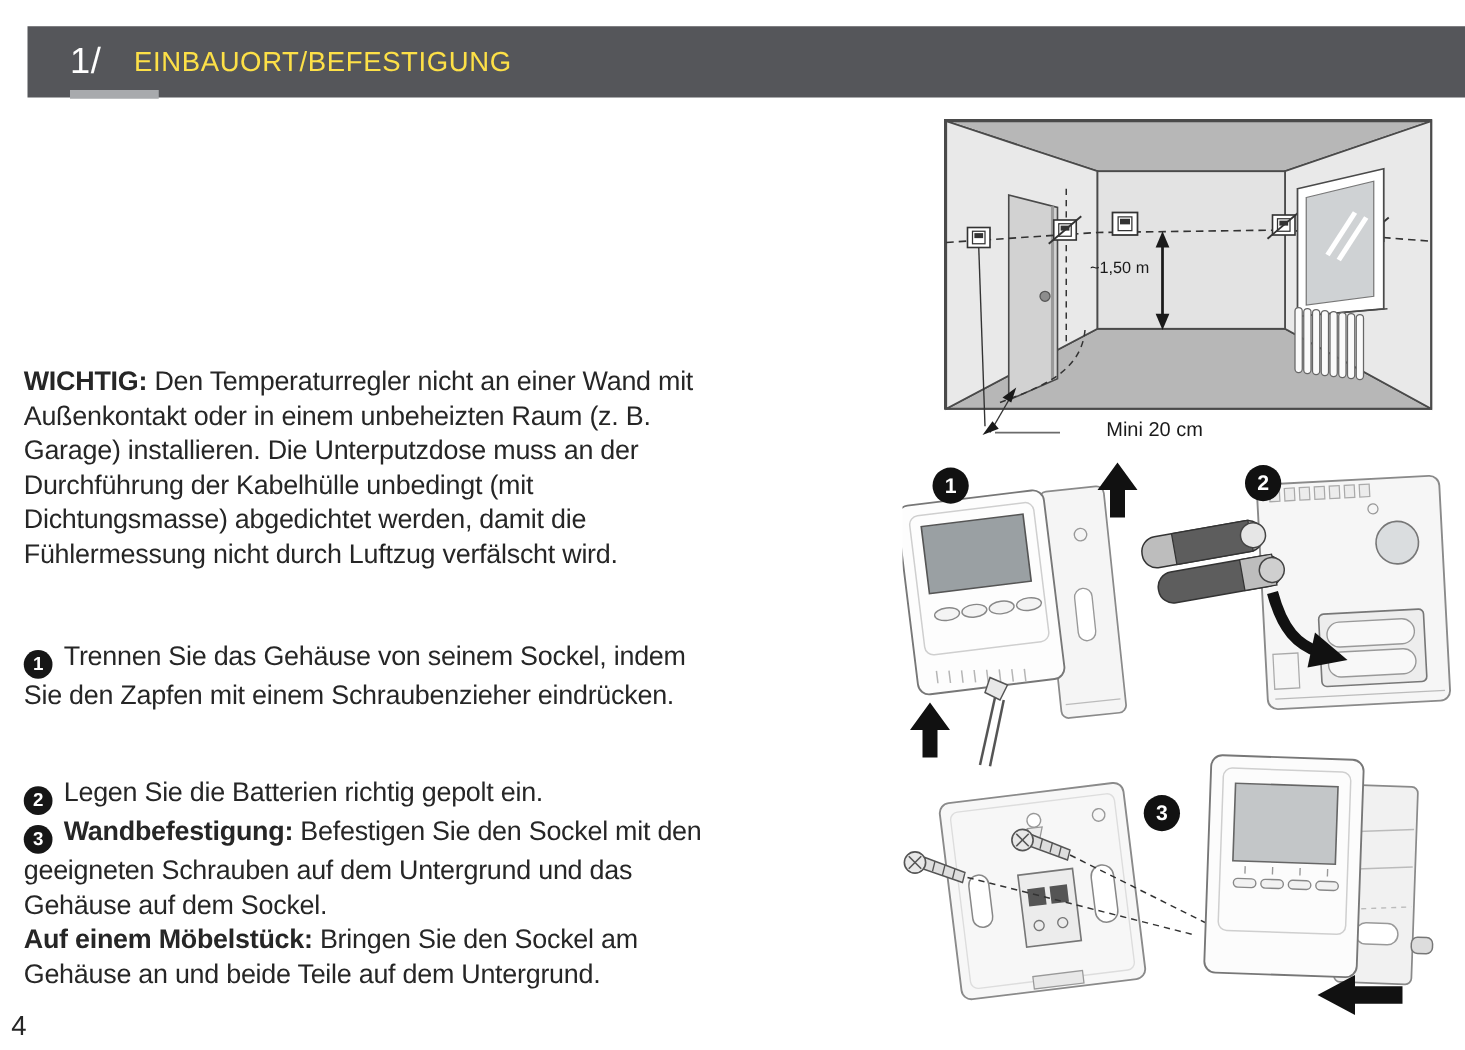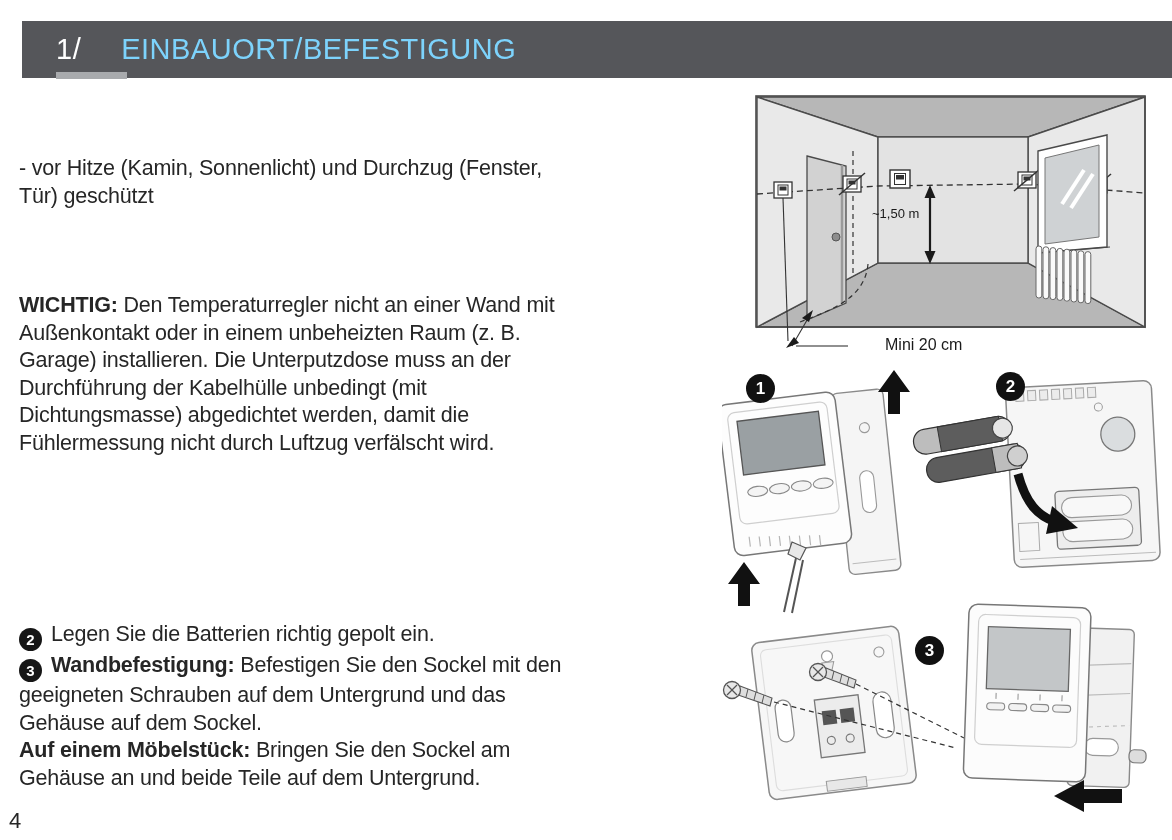--- a/index.html
+++ b/index.html
@@ -7,21 +7,21 @@
   #page {
     position:relative; width:1172px; height:840px; background:#ffffff;
     font-family:"Liberation Sans", sans-serif; color:#262626; overflow:hidden;
   }
   
   .hdr {
     position:absolute; left:22px; top:21px; width:1150px; height:57px;
     background:#55565a; display:flex; align-items:center;
   }
   .hdr .num { color:#fff; font-size:29px; letter-spacing:.5px; margin-left:34px; }
-  .hdr .ttl { color:#7dd3fc; font-size:29px; letter-spacing:.5px; margin-left:40px; }
+  .hdr .ttl { color:#fde047; font-size:22px; letter-spacing:.5px; margin-left:26px; }
   .hdr .tab { position:absolute; left:34px; bottom:-1px; width:71px; height:7px; background:#a8aaad; }
   
   .txt { position:absolute; left:19px; width:556px; font-size:21.5px; line-height:27.5px; letter-spacing:-0.2px; }
   .txt b { font-weight:700; }
   .badge {
     display:inline-flex; align-items:center; justify-content:center;
     width:23px; height:23px; border-radius:50%; background:#161616; color:#fff;
     font-size:15px; font-weight:700; vertical-align:-4px; margin-right:9px; letter-spacing:0;
   }
   .pagenum { position:absolute; left:9px; top:808px; font-size:22px; color:#262626; }
@@ -43,28 +43,30 @@
 
   <div class="hdr">
     <span class="num">1/</span>
     <span class="ttl">EINBAUORT/BEFESTIGUNG</span>
     <span class="tab"></span>
   </div>
 
   <div class="txt" style="top:100px;">
     <br>
     <br>
-    <span>- vor Hitze (Kamin, Sonnenlicht) und Durchzug (Fenster, Tür) geschützt</span>
   </div>
 
   <div class="txt" style="top:292px;">
     <b>WICHTIG:</b>
     <span>Den Temperaturregler nicht an einer Wand mit Außenkontakt oder in einem unbeheizten Raum (z. B. Garage) installieren. Die Unterputzdose muss an der Durchführung der Kabelhülle unbedingt (mit Dichtungsmasse) abgedichtet werden, damit die Fühlermessung nicht durch Luftzug verfälscht wird.</span>
   </div>
 
+  <div class="txt" style="top:512px;">
+    <span class="badge">1</span><span>Trennen Sie das Gehäuse von seinem Sockel, indem Sie den Zapfen mit einem Schraubenzieher eindrücken.</span>
+  </div>
 
   <div class="txt" style="top:621px;">
     <span class="badge">2</span><span>Legen Sie die Batterien richtig gepolt ein.</span>
   </div>
 
   <div class="txt" style="top:652px;">
     <span class="badge">3</span><b>Wandbefestigung:</b>
     <span>Befestigen Sie den Sockel mit den geeigneten Schrauben auf dem Untergrund und das Gehäuse auf dem Sockel.</span><br>
     <b>Auf einem Möbelstück:</b>
     <span>Bringen Sie den Sockel am Gehäuse an und beide Teile auf dem Untergrund.</span>

